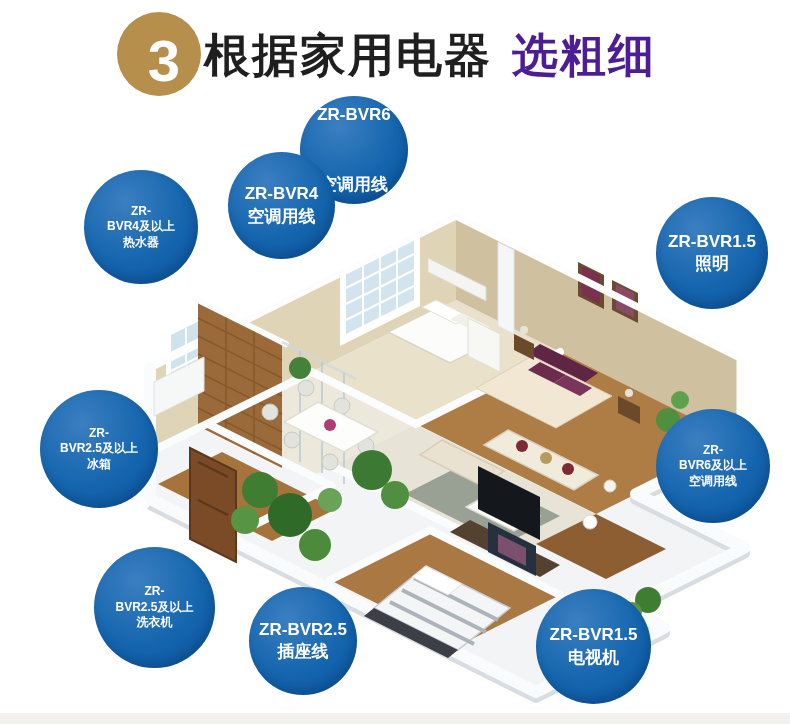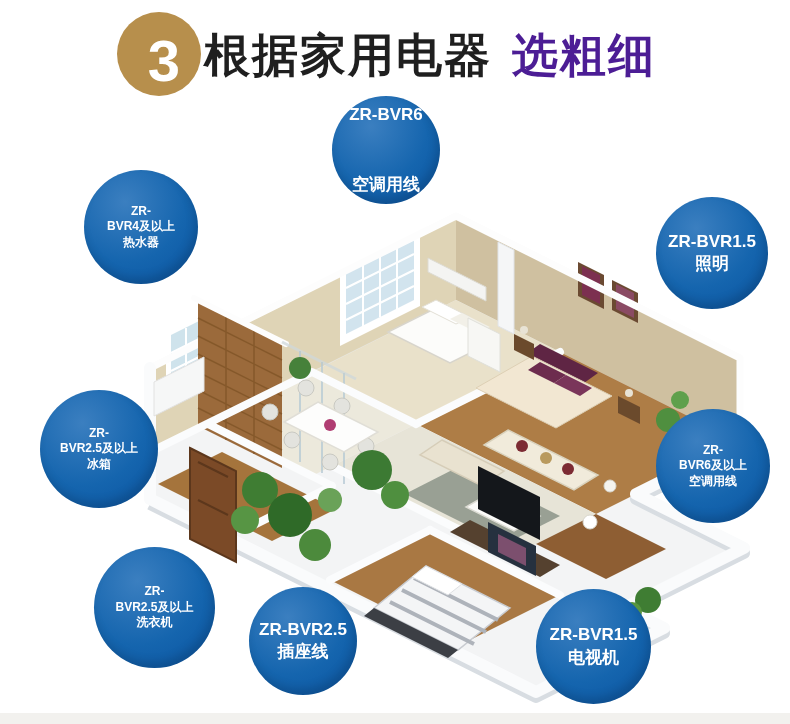--- a/index.html
+++ b/index.html
@@ -189,25 +189,29 @@
   </svg>
 
   <div class="step-circle">
     <span>3</span>
   </div>
   <div class="page-title">
     <span class="title-black">根据家用电器</span>
     <span class="title-gold">选粗细</span>
   </div>
 
-  <div class="badge" style="left:332px;top:96px;width:108px;height:108px;gap:48px;">
+  <div class="badge" style="left:300px;top:96px;width:108px;height:108px;gap:48px;">
     <span>ZR-BVR6</span>
     <span>空调用线</span>
   </div>
 
+  <div class="badge" style="left:228px;top:152px;width:107px;height:107px;">
+    <span>ZR-BVR4</span>
+    <span>空调用线</span>
+  </div>
 
   <div class="badge small" style="left:84px;top:170px;width:114px;height:114px;">
     <span>ZR-</span>
     <span>BVR4及以上</span>
     <span>热水器</span>
   </div>
 
   <div class="badge" style="left:656px;top:197px;width:112px;height:112px;">
     <span>ZR-BVR1.5</span>
     <span>照明</span>

